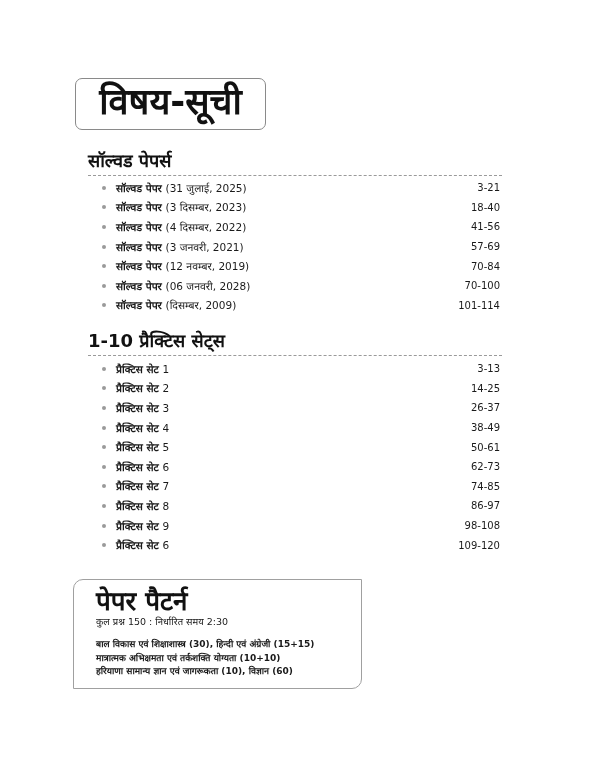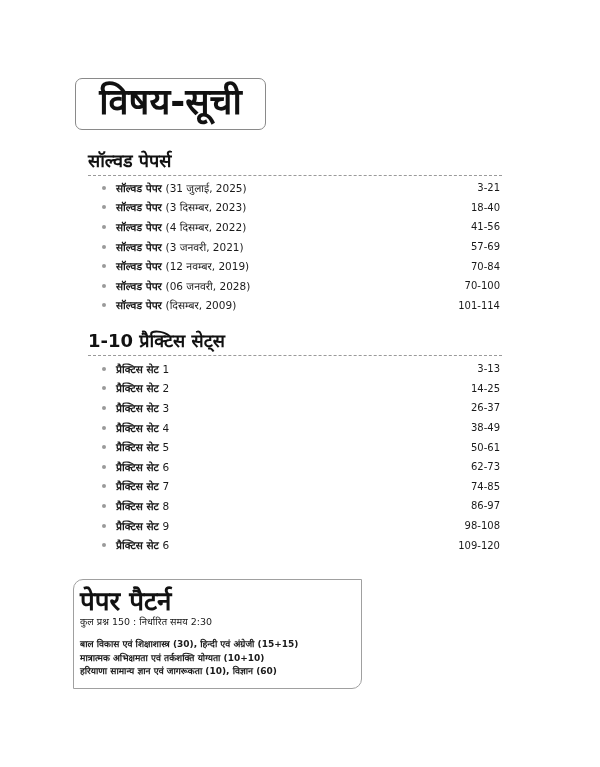--- a/index.html
+++ b/index.html
@@ -86,21 +86,21 @@
     }
     .pattern-box {
       position: absolute;
       left: 73px;
       top: 579px;
       width: 289px;
       height: 110px;
       border: 1.5px solid #a0a0a0;
       border-radius: 10px 0 10px 0;
       box-sizing: border-box;
-      padding: 4px 6px;
+      padding: 4px 22px;
     }
     .pattern-title {
       font-size: 26px;
       font-weight: bold;
       color: #111;
       line-height: 30px;
       margin-top: 2px;
     }
     .pattern-meta {
       font-size: 9.5px;

